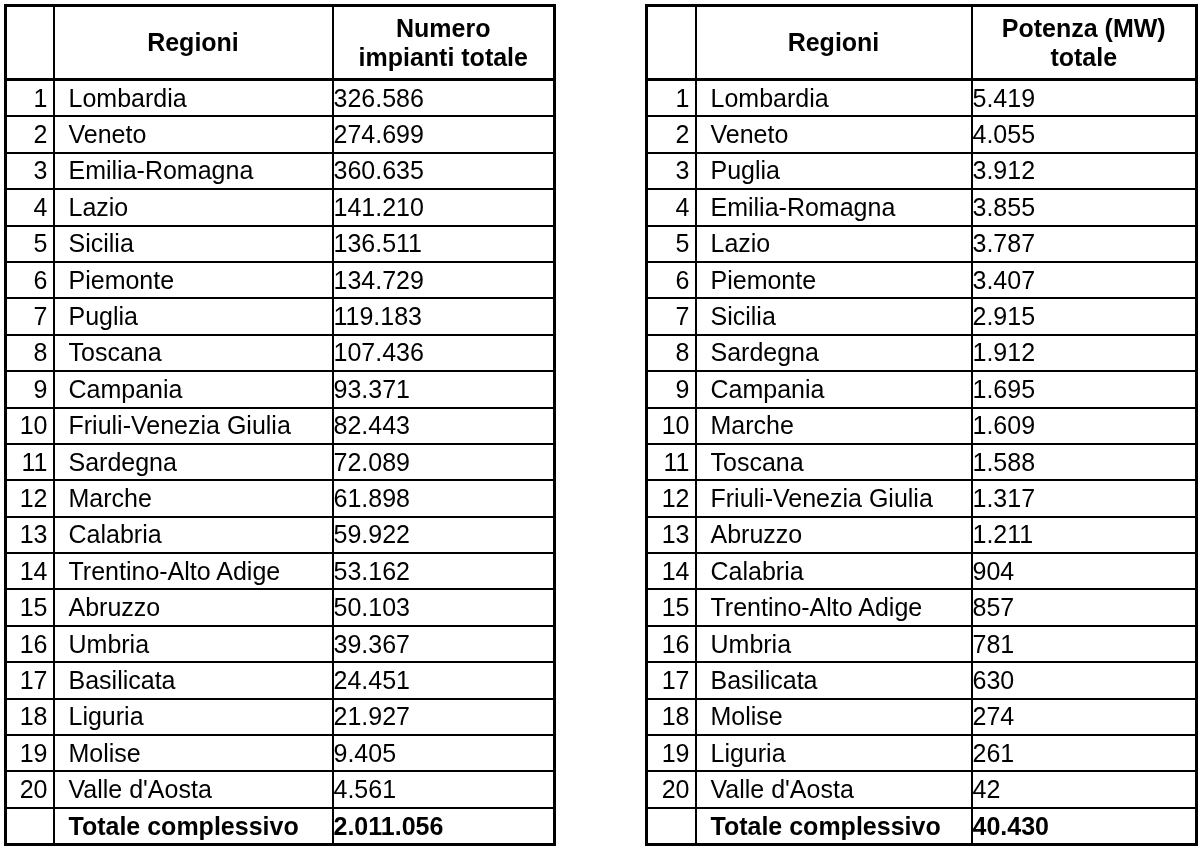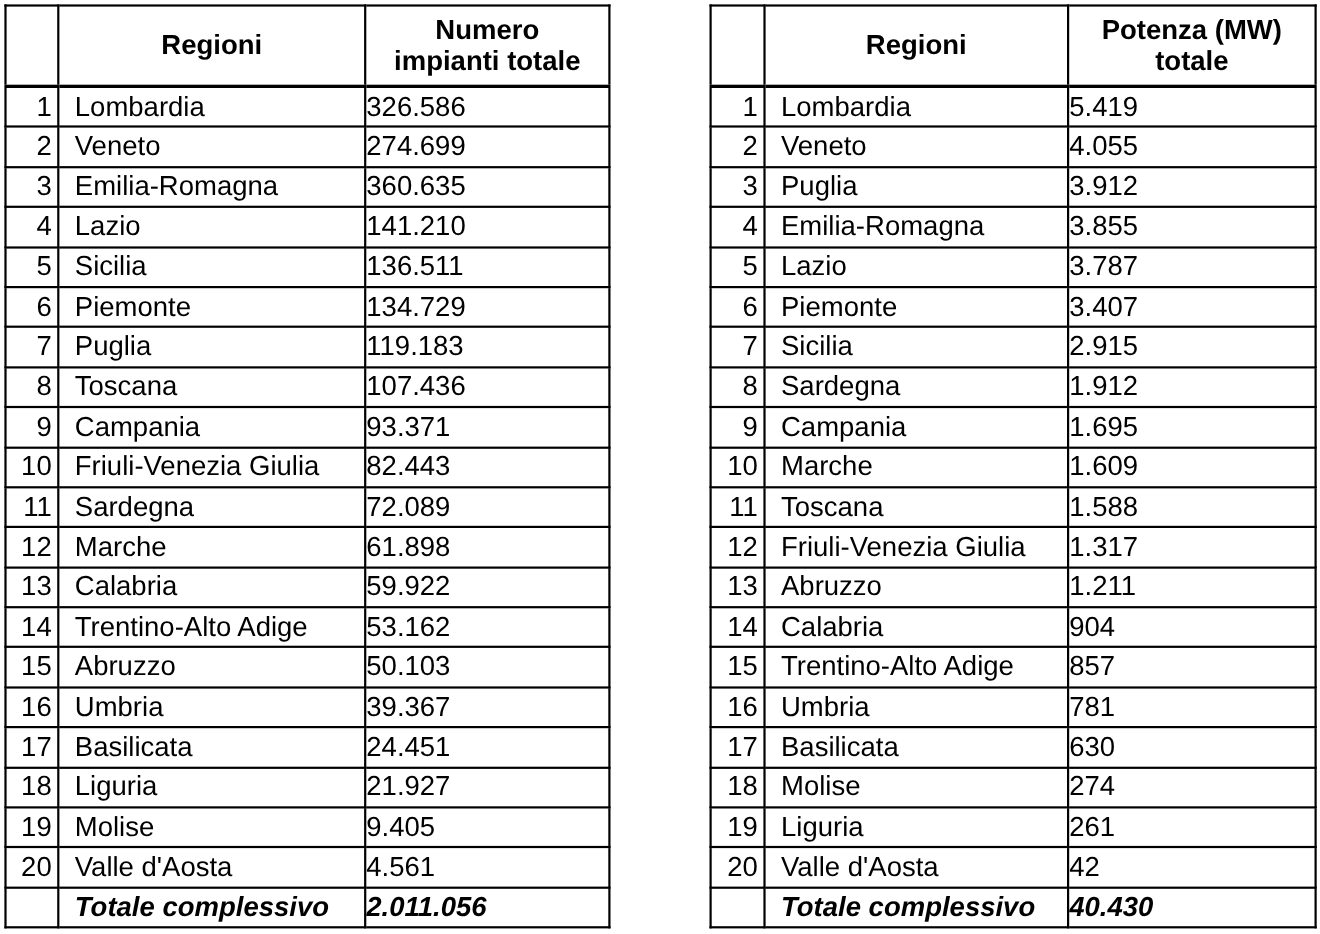--- a/index.html
+++ b/index.html
@@ -10,21 +10,21 @@
     background: #ffffff;
     color: #000000;
     font-family: "Liberation Sans", sans-serif;
     overflow: hidden;
   }
   table.rank-table {
     position: absolute;
     top: 4px;
     border-collapse: collapse;
     table-layout: fixed;
-    border: 1px solid #000000;
+    border: 3px solid #000000;
     background: #fff;
   }
   table.t-left  { left: 4px; }
   table.t-right { left: 645px; }
 
   .t-left  col.col-rank   { width: 48px; }
   .t-left  col.col-region { width: 279px; }
   .t-left  col.col-value  { width: 222px; }
   .t-right col.col-rank   { width: 49px; }
   .t-right col.col-region { width: 276px; }
@@ -43,21 +43,21 @@
     text-align: center;
     white-space: pre-line;
     line-height: 1.16;
     padding: 0 4px;
     border-bottom-width: 3px;
   }
   .rank-table td { height: 34.4px; padding: 0; }
   td.rank   { text-align: right; padding-right: 5px; }
   td.region { text-align: left;  padding-left: 14px; white-space: nowrap; }
   td.value  { text-align: left; padding-right: 9px; }
-  tr.total-row td { font-weight: bold; font-style: italic; }
+  tr.total-row td { font-weight: bold; }
 </style>
 </head>
 <body>
 
 <div class="page">
 
   <table class="rank-table t-left">
     <colgroup>
         <col class="col-rank">
         <col class="col-region">

